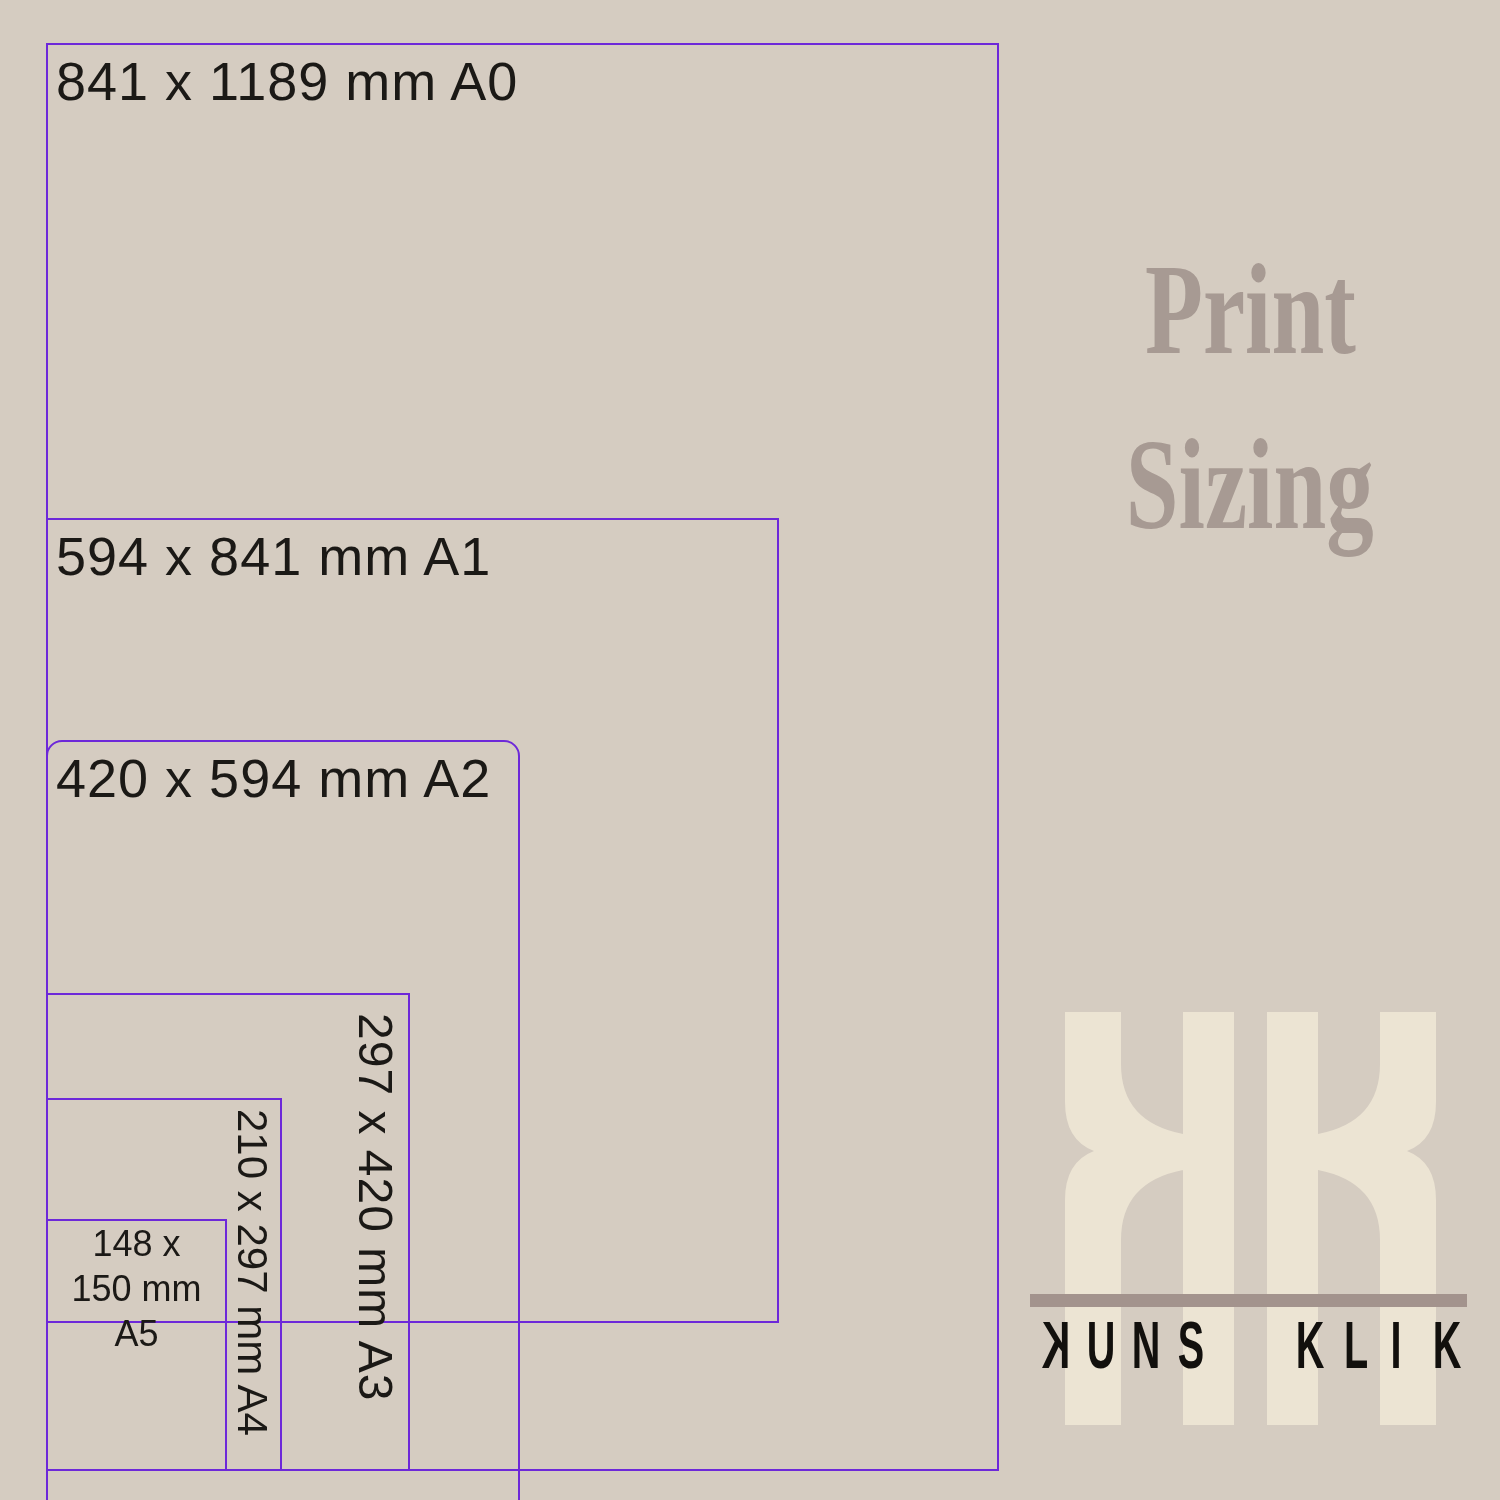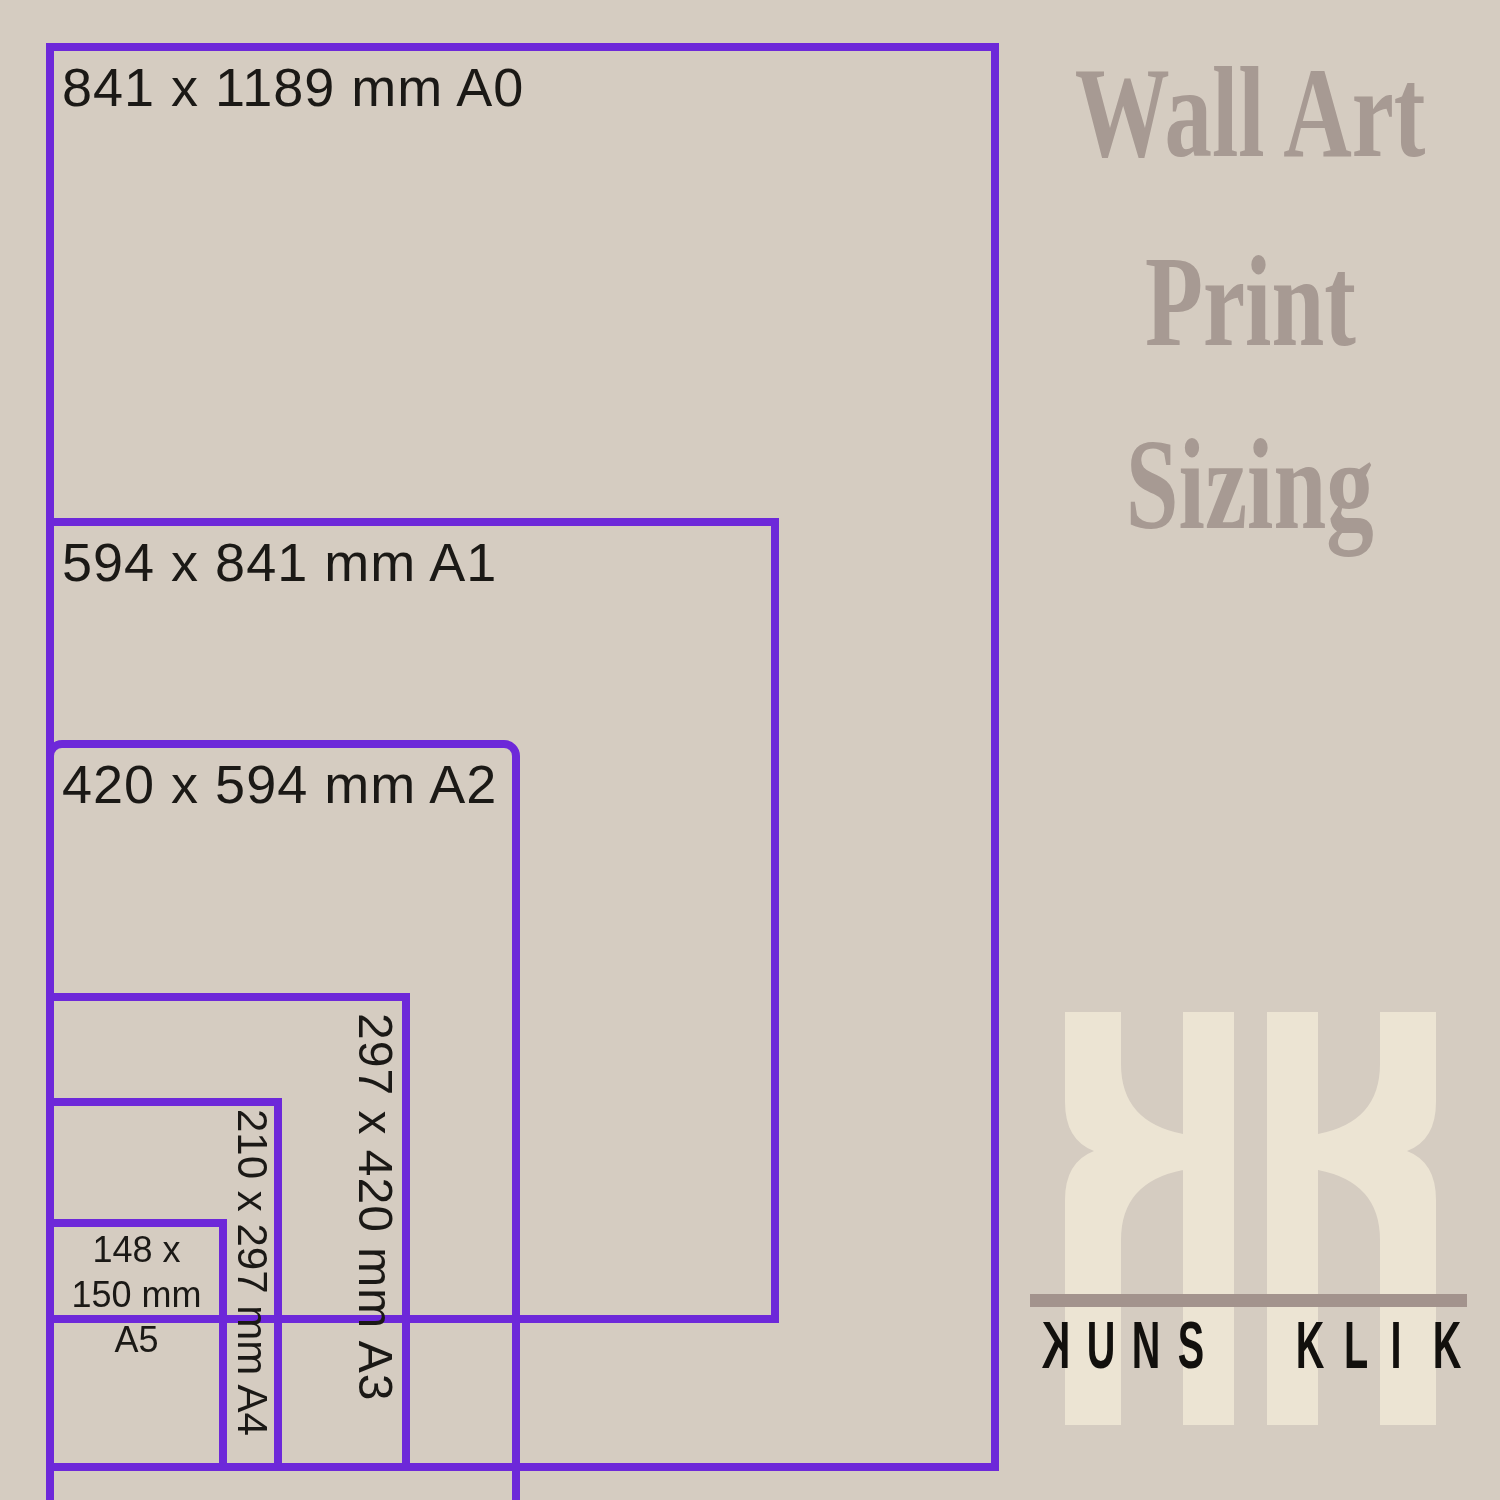--- a/index.html
+++ b/index.html
@@ -2,21 +2,21 @@
 <html><head>
 <meta charset="utf-8">
 <style>
   html,body { margin:0; padding:0; }
   .canvas {
     position:relative; width:1500px; height:1500px;
     background:#d5ccc1; overflow:hidden;
     font-family:"Liberation Sans", sans-serif;
   }
   
-  .box { position:absolute; left:46px; border:8px solid #6d28d9; box-sizing:border-box; }
+  .box { position:absolute; left:46px; border:2px solid #6d28d9; box-sizing:border-box; }
   .box-a0 { top:43px;   width:953px; height:1428px; }
   .box-a1 { top:518px;  width:733px; height:805px; }
   .box-a2 { top:740px;  width:474px; height:871px;border-radius:16px; }
   .box-a3 { top:993px;  width:364px; height:478px; }
   .box-a4 { top:1098px; width:236px; height:373px; }
   .box-a5 { top:1219px; width:181px; height:252px; }
 
   .hlabel {
     display:block; padding:6px 0 0 8px;
     font-size:54px; line-height:1.12; letter-spacing:1px;
@@ -35,21 +35,21 @@
     font-size:36px; line-height:1.25; color:#1b1916;
   }
 
   
   .title-line {
     position:absolute; left:1000px; width:500px; text-align:center;
     font-family:"Liberation Serif", serif; font-weight:bold;
     font-size:130px; line-height:130px; color:#a79a93; white-space:nowrap;
   }
   .title-line .squeeze { display:inline-block; transform:scaleX(0.73); transform-origin:50% 50%; }
-  .t1 { top:47px; } .t2 { top:236px; } .t3 { top:419px; }
+  .t1 { top:47px; } .t2 { top:244px; } .t3 { top:419px; }
 
   
   .logo { position:absolute; left:1020px; top:1000px; }
   .wm { font-family:"Liberation Sans", sans-serif; font-size:66px; font-weight:bold; }
 </style>
 </head>
 <body>
 
 <div class="canvas">
 
@@ -68,23 +68,20 @@
     <div class="a5-label">
       <span>148 x</span>
       <span>150 mm</span>
       <span>A5</span>
     </div>
   </div>
 
   <div class="vlabel vlabel-a3">297 x 420 mm A3</div>
   <div class="vlabel vlabel-a4">210 x 297 mm A4</div>
 
-  <div class="title-line t1">
-    <span class="squeeze">Wall Art</span>
-  </div>
   <div class="title-line t2">
     <span class="squeeze">Print</span>
   </div>
   <div class="title-line t3">
     <span class="squeeze">Sizing</span>
   </div>
 
   <svg class="logo" width="460" height="440" viewBox="0 0 460 440">
     <defs>
       <path id="kshape" d="M0 0 H51 V413 H0 Z

